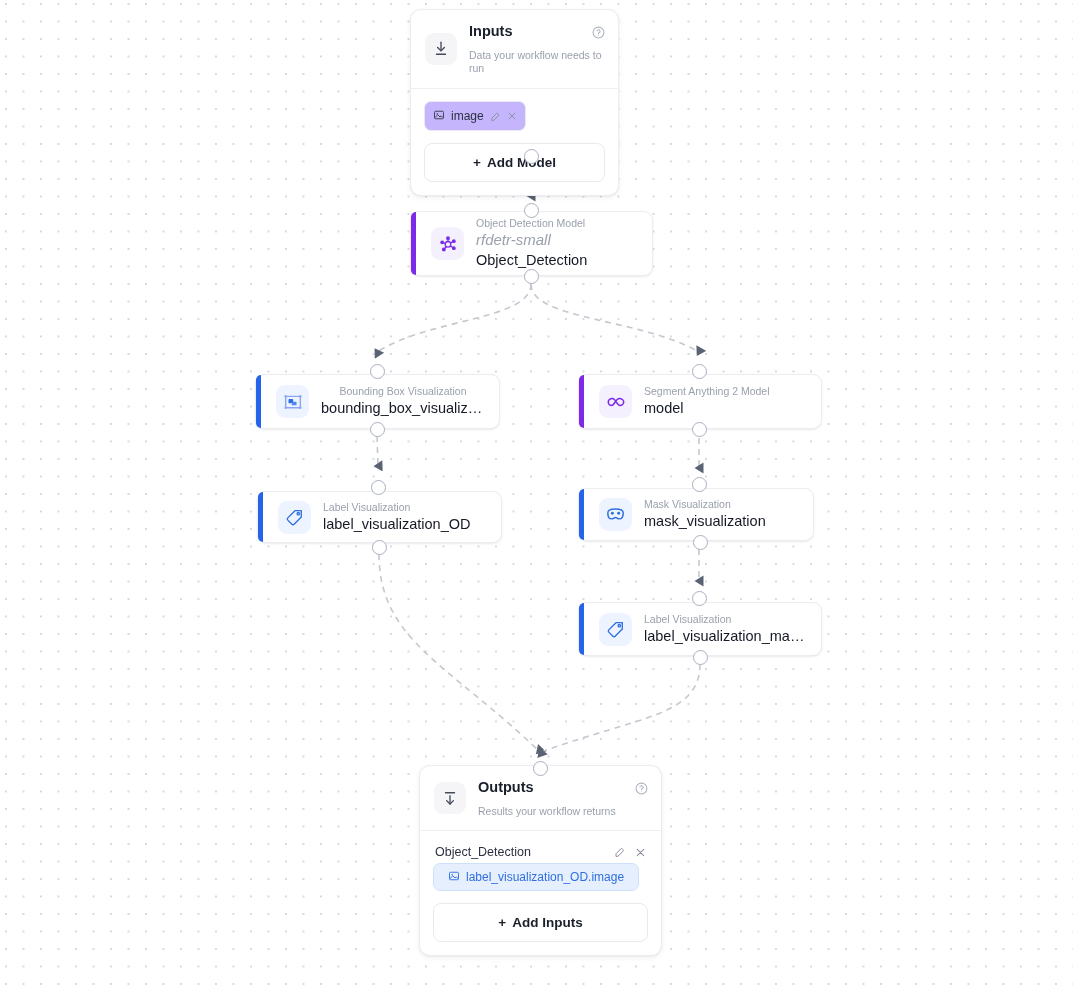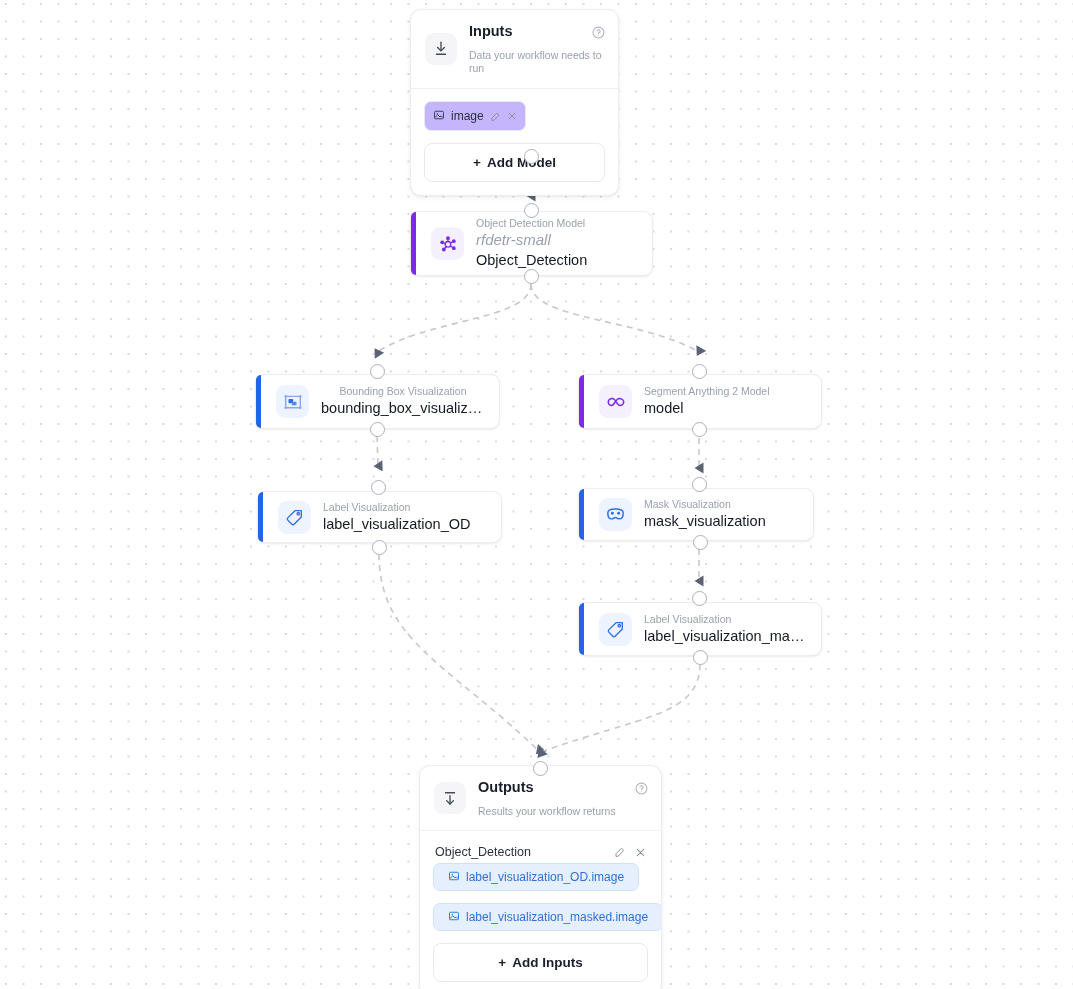--- a/index.html
+++ b/index.html
@@ -480,30 +480,20 @@
               <rect x="3" y="4.5" width="18" height="15" rx="2.2"></rect>
               <circle cx="8.4" cy="9.6" r="1.4" fill="#2f6fe0" stroke="none"></circle>
               <path d="M4 17 L9.5 11.5 L14 16 L16.5 13.6 L20 17.2" stroke-linecap="round"></path>
             </svg>
           </span>
           <span class="out-chip-label">label_visualization_OD.image</span>
         </div>
       </div>
 
       <div class="out-row">
-        <div class="out-chip">
-          <span>
-            <svg width="12" height="12" viewBox="0 0 24 24" fill="none" stroke="#2f6fe0" stroke-width="1.9" stroke-linejoin="round">
-              <rect x="3" y="4.5" width="18" height="15" rx="2.2"></rect>
-              <circle cx="8.4" cy="9.6" r="1.4" fill="#2f6fe0" stroke="none"></circle>
-              <path d="M4 17 L9.5 11.5 L14 16 L16.5 13.6 L20 17.2" stroke-linecap="round"></path>
-            </svg>
-          </span>
-          <span class="out-chip-label">label_visualization_masked.image</span>
-        </div>
       </div>
 
       <button class="add-btn" style="margin-top:4px;">
         <span>+</span>
         <span>Add Inputs</span>
       </button>
     </div>
   </div>
   <div class="handle" style="left:533px; top:761px;"></div>
 

